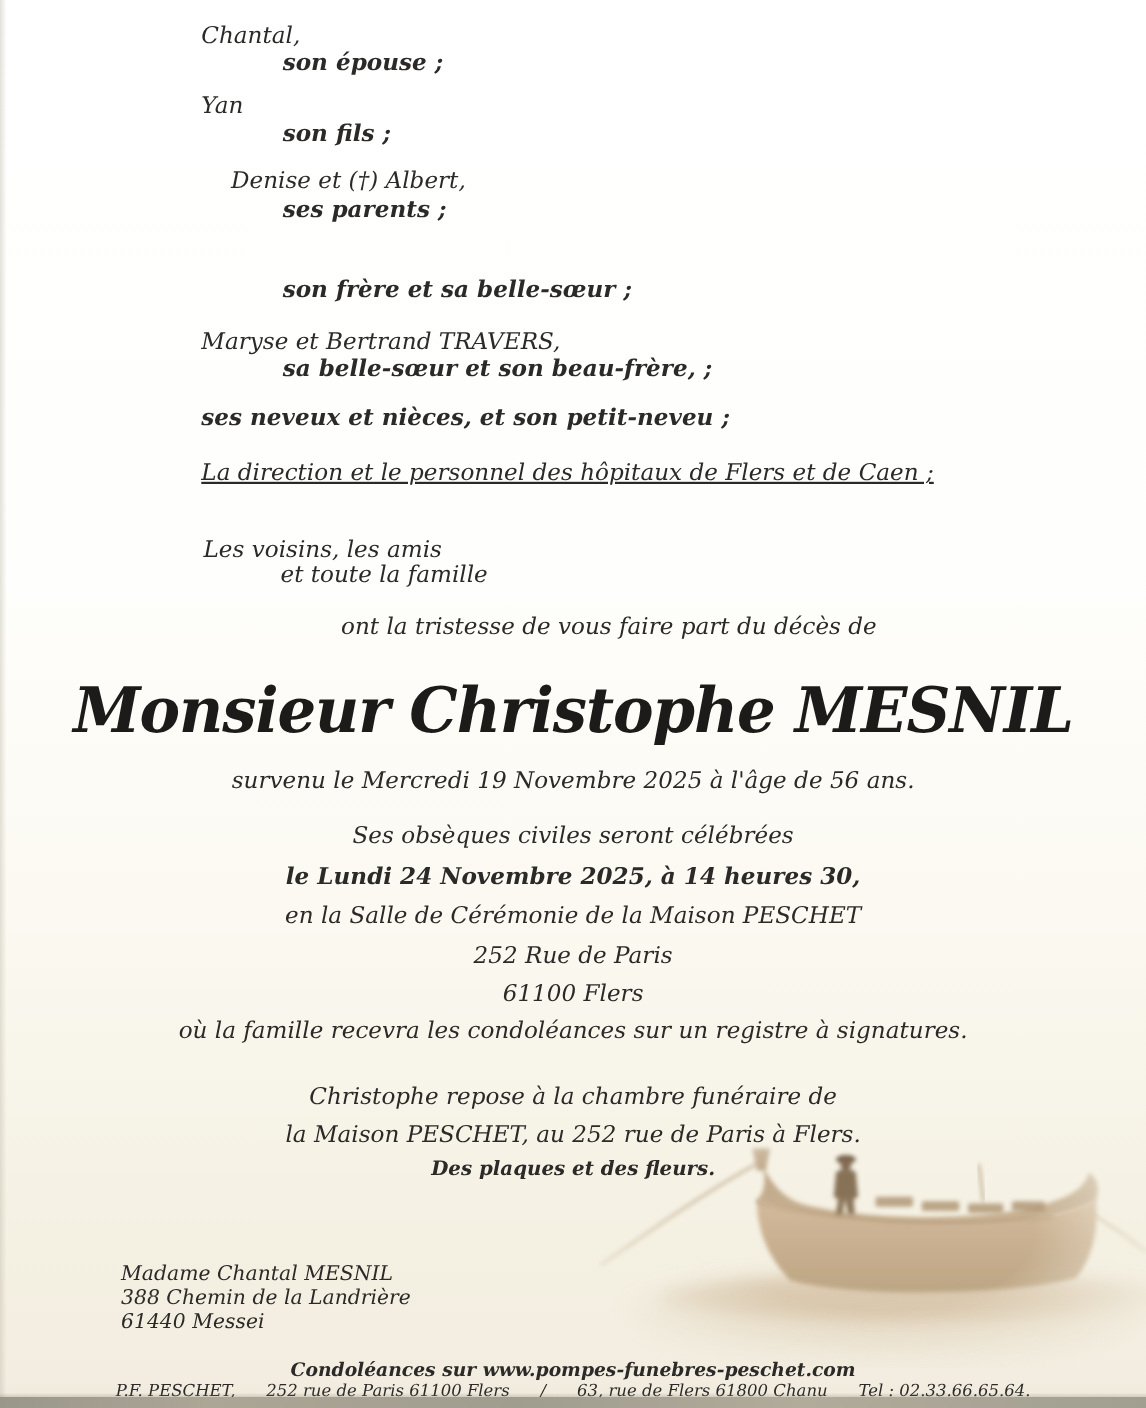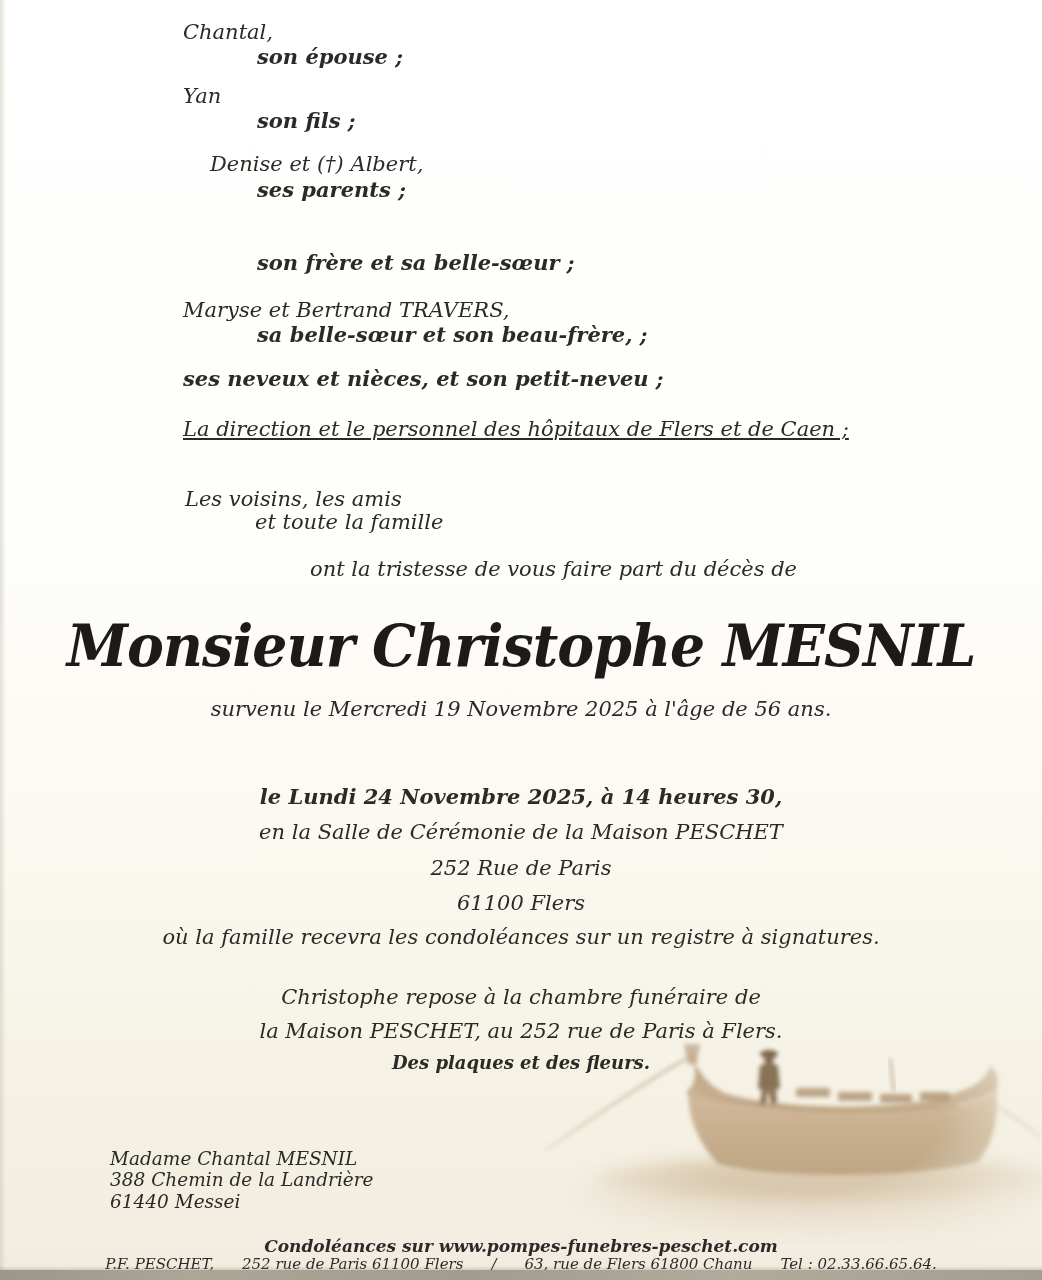--- a/index.html
+++ b/index.html
@@ -86,20 +86,21 @@
   <div class="line relation" style="left:183px; top:366px;">ses neveux et nièces, et son petit-neveu ;</div>
 
   <div class="line" style="left:183px; top:417px;text-decoration:underline;">La direction et le personnel des hôpitaux de Flers et de Caen ;</div>
   <div class="line" style="left:185px; top:463px;margin-top:24px;">Les voisins, les amis</div>
   <div class="line" style="left:255px; top:510px;">et toute la famille</div>
   <div class="line" style="left:310px; top:557px;">ont la tristesse de vous faire part du décès de</div>
 
   <div class="line centered deceased-title" style="top:612px;">Monsieur Christophe MESNIL</div>
   <div class="line centered" style="top:697px;">survenu le Mercredi 19 Novembre 2025 à l'âge de 56 ans.</div>
 
+  <div class="line centered" style="top:747px;">Ses obsèques civiles seront célébrées</div>
   <div class="line centered bold-line" style="top:784px;">le Lundi 24 Novembre 2025, à 14 heures 30,</div>
   <div class="line centered" style="top:820px;">en la Salle de Cérémonie de la Maison PESCHET</div>
   <div class="line centered" style="top:856px;">252 Rue de Paris</div>
   <div class="line centered" style="top:891px;">61100 Flers</div>
   <div class="line centered" style="top:925px;">où la famille recevra les condoléances sur un registre à signatures.</div>
 
   <div class="line centered" style="top:985px;">Christophe repose à la chambre funéraire de</div>
   <div class="line centered" style="top:1019px;">la Maison PESCHET, au 252 rue de Paris à Flers.</div>
   <div class="line centered bold-line small" style="top:1052px;">Des plaques et des fleurs.</div>
 

